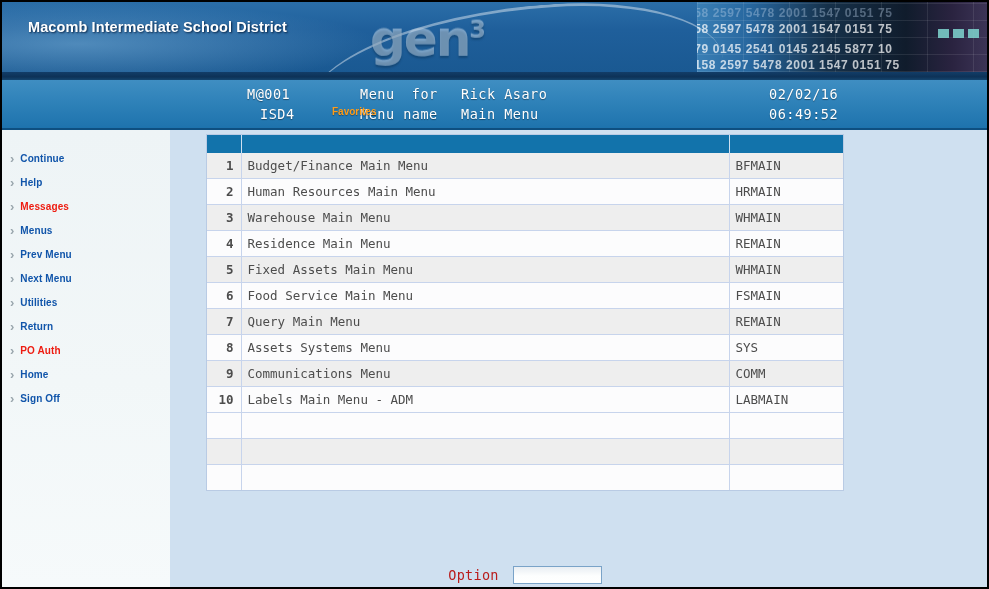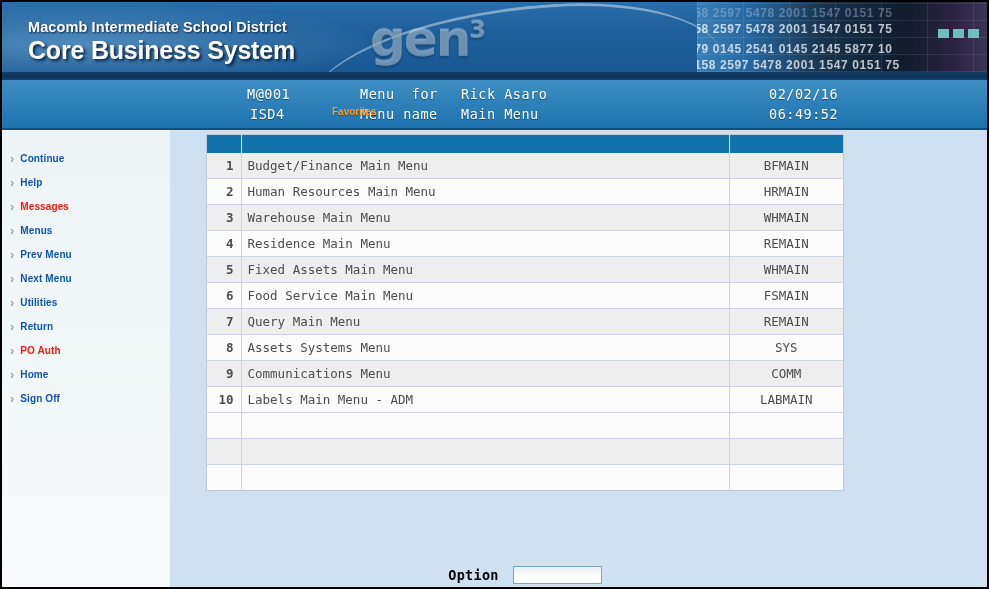--- a/index.html
+++ b/index.html
@@ -84,21 +84,21 @@
     border-bottom:2px solid #0e4f80;
   }
   .mono{font-family:"DejaVu Sans Mono","Liberation Mono",monospace;}
   .ib-txt{
     position:absolute;color:#ffffff;font-size:13.5px;
     letter-spacing:.5px;white-space:pre;
     text-shadow:0 1px 1px rgba(0,0,0,.4);
     padding-left:40px;
   }
   #ib-menuid{left:205px;top:84px;}
-  #ib-libname{left:208px;top:104px;}
+  #ib-libname{left:218px;top:104px;}
   #ib-menufor{left:318px;top:84px;}
   #ib-menuname{left:318px;top:104px;}
   #ib-favorites{
     position:absolute;left:330px;top:104px;
     font-size:10px;font-weight:bold;color:#ff9c18;
     text-shadow:0 1px 1px rgba(0,0,0,.35);cursor:pointer;
   }
   #ib-user{left:419px;top:84px;}
   #ib-title{left:419px;top:104px;}
   #ib-date{left:727px;top:84px;}
@@ -140,21 +140,21 @@
   }
   table.menu th:last-child{border-right:none;}
   table.menu td{
     height:25px;padding:0 6px;
     font-family:"DejaVu Sans Mono","Liberation Mono",monospace;
     font-size:12.5px;color:#4d4d4d;
     border-bottom:1px solid #c7d4ec;
     border-right:1px solid #c7d4ec;
     white-space:nowrap;overflow:hidden;
   }
-  table.menu td:last-child{border-right:none;text-align:center;}
+  table.menu td:last-child{border-right:none;}
   table.menu td.num{text-align:right;padding-right:7px;color:#4d4d4d;font-weight:bold;}
   table.menu tr.odd td{background:#eeeeee;}
   table.menu tr.even td{background:#fcfcfd;}
   table.menu tr.last td{border-bottom:none;}
   .scrollbar-row{
     background:linear-gradient(180deg,#dae7f6 0%,#d3e2f3 100%);
     border-top:1px solid #b9cbe4;
     height:27px;
     position:relative;
   }
@@ -177,21 +177,21 @@
   .tri-l{width:0;height:0;border-top:6px solid transparent;border-bottom:6px solid transparent;border-right:8px solid #12509f;}
   .tri-r{width:0;height:0;border-top:6px solid transparent;border-bottom:6px solid transparent;border-left:8px solid #9aa6ad;}
 
   
   .option-row{
     position:absolute;left:204px;top:560px;width:638px;height:26px;
     display:flex;align-items:center;justify-content:center;gap:14px;
   }
   .option-label{
     font-family:"DejaVu Sans Mono","Liberation Mono",monospace;
-    font-size:13.5px;font-weight:bold;color:#000000;letter-spacing:.3px;
+    font-size:13.5px;font-weight:normal;color:#b91c1c;letter-spacing:.3px;
   }
   .option-input{
     width:89px;height:18px;box-sizing:border-box;
     border:1px solid #7aa3c8;
     background:linear-gradient(180deg,#e9eef3 0%,#fdfefe 55%,#ffffff 100%);
     font-family:"DejaVu Sans Mono","Liberation Mono",monospace;
     font-size:12px;color:#222;padding:0 3px;outline:none;
   }
 </style>
 </head>
@@ -210,21 +210,20 @@
       <div class="drow" style="top:56px;">2158 2597 5478 2001  1547 0151 75</div>
       <div class="blocks"><i></i><i></i><i></i></div>
     </div>
 
     <div class="banner-curve"></div>
 
     <div class="gen3"><span>gen</span><sup>3</sup></div>
 
     <div class="logo">
       <div class="l1">Macomb Intermediate School District</div>
-      <div class="l2">Core Business System</div>
     </div>
   </div>
   <div class="banner-sep"></div>
 
   <div class="infobar"></div>
   <div class="ib-reports">Reports</div>
   <div class="ib-txt mono" id="ib-menuid">M@001</div>
   <div class="ib-txt mono" id="ib-libname">ISD4</div>
   <div class="ib-txt mono" id="ib-menufor">Menu  for</div>
   <div class="ib-txt mono" id="ib-menuname">Menu name</div>

